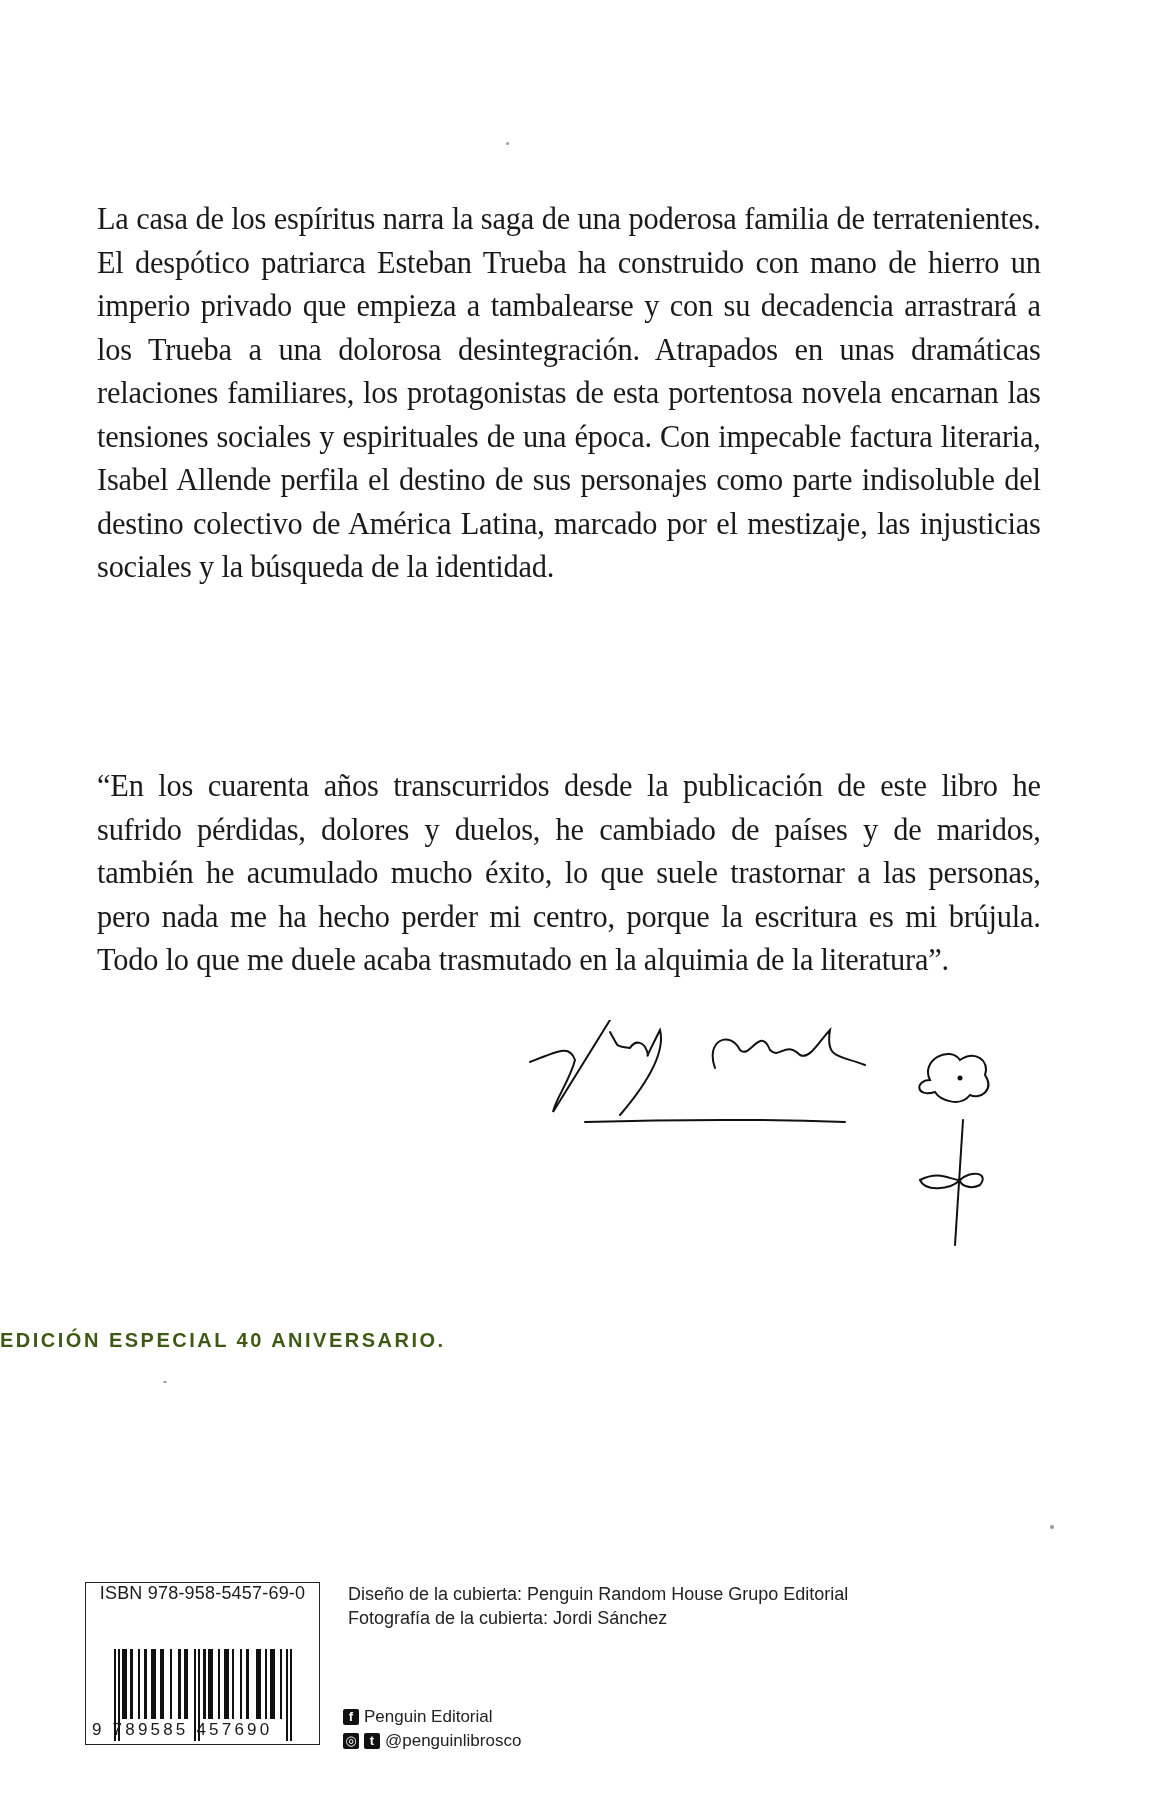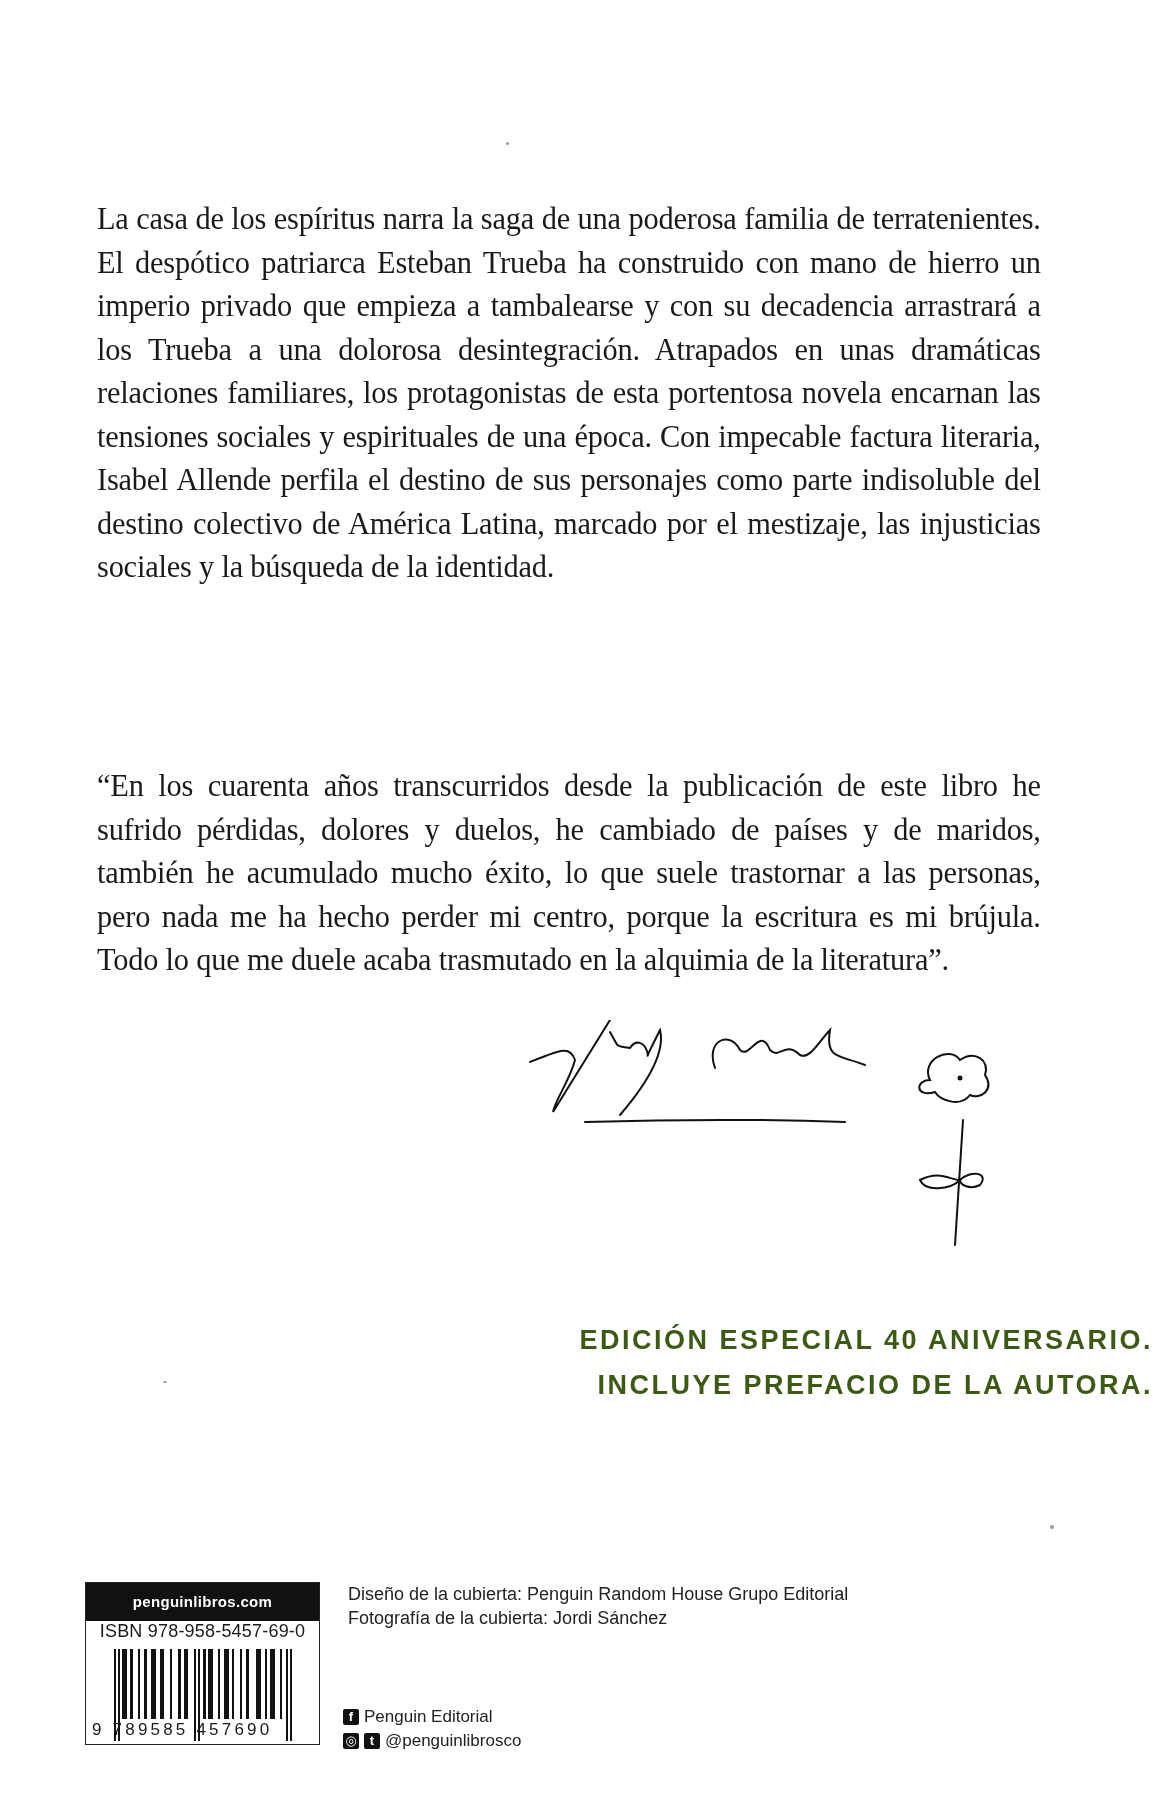--- a/index.html
+++ b/index.html
@@ -12,22 +12,22 @@
   .para {
     position: absolute; left: 97px; width: 963px;
     font-size: 31px; line-height: 43.5px; text-align: justify;
     text-align-last: left; letter-spacing: -0.2px;
     transform: scaleX(0.98); transform-origin: left top;
   }
   .para-1 { top: 166px; }
   .para-2 { top: 733px; }
   .signature { position: absolute; left: 520px; top: 1020px; width: 580px; height: 270px; }
   .edition {
-    position: absolute; left: 0; width: 1153px; top: 1318px; text-align: right;
-    color: #3d5a14; font-weight: bold; font-size: 27px; letter-spacing: 2.5px; line-height: 45px;
+    position: absolute; left: 0; width: 1153px; top: 1318px; text-align: left;
+    color: #3d5a14; font-weight: bold; font-size: 20px; letter-spacing: 2.5px; line-height: 45px;
   }
   .isbn-box {
     position: absolute; left: 85px; top: 1582px; width: 235px; height: 163px;
     border: 1.5px solid #222; background: #fff; box-sizing: border-box;
   }
   .isbn-header {
     background: #111; color: #fff; height: 38px; line-height: 38px; text-align: center;
     font-size: 15px; font-weight: bold; letter-spacing: 0.3px;
   }
   .isbn-text { font-size: 18px; text-align: center; letter-spacing: 0.2px; }
@@ -60,25 +60,23 @@
   <g>
     <path d="M410 60 C 400 40, 430 25, 440 40 C 455 30, 470 40, 465 55 C 475 70, 460 80, 450 75 C 440 88, 420 80, 415 72 C 395 78, 395 60, 410 60 Z"></path>
     <circle cx="440" cy="58" r="1.5" fill="#111"></circle>
     <path d="M443 100 L 435 225"></path>
     <path d="M400 160 C 420 150, 430 160, 440 160 C 450 150, 470 152, 460 165 C 450 170, 440 165, 440 160 C 430 170, 405 172, 400 160 Z"></path>
   </g>
 </svg>
 
 <div class="edition sans">
   <div>EDICIÓN ESPECIAL 40 ANIVERSARIO.</div>
-  <div>INCLUYE PREFACIO DE LA AUTORA.</div>
 </div>
 
 <div class="isbn-box sans">
-  <div class="isbn-header">penguinlibros.com</div>
   <div class="isbn-text">ISBN 978-958-5457-69-0</div>
   <svg class="barcode" viewBox="0 0 210 92" preserveAspectRatio="none">
     <g fill="#111">
       <rect x="14" y="0" width="2" height="92"></rect>
         <rect x="18" y="0" width="2" height="92"></rect>
       <rect x="22" y="0" width="5" height="70"></rect>
         <rect x="30" y="0" width="3" height="70"></rect>
       <rect x="38" y="0" width="2" height="70"></rect>
         <rect x="44" y="0" width="3" height="70"></rect>
       <rect x="51" y="0" width="5" height="70"></rect>

